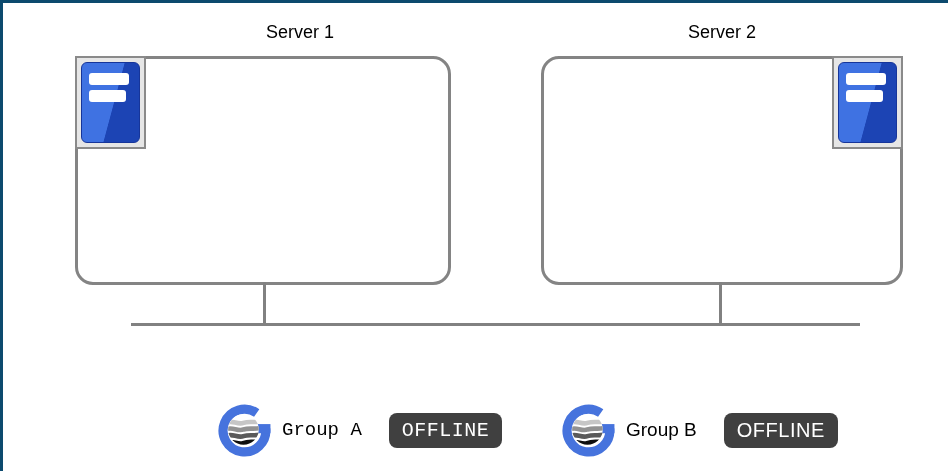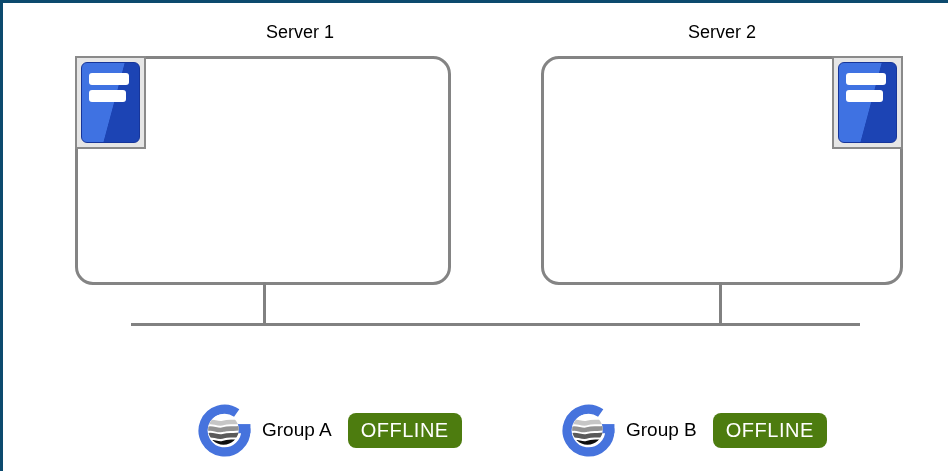--- a/index.html
+++ b/index.html
@@ -36,27 +36,27 @@
   .slot{background:#ffffff;border-radius:3px;height:12px;margin-left:7px;}
   .slot.a{margin-top:10px;width:40px;}
   .slot.b{margin-top:5px;width:37px;}
   
   .drop-line{position:absolute;top:279px;width:3px;height:44px;background:#818181;}
   .drop-line.s1{left:260px;}
   .drop-line.s2{left:716px;}
   .bus-line{position:absolute;left:128px;top:320px;width:729px;height:3px;background:#818181;}
   
   .group-row{position:absolute;top:398px;height:58px;display:flex;align-items:center;}
-  .group-row.ga{left:194px;}
+  .group-row.ga{left:214px;font-family:Liberation Mono, monospace;}
   .group-row.gb{left:558px;}
   .group-logo{width:57px;height:57px;flex:0 0 auto;}
   .group-name{margin-left:8px;font-size:19px;color:#000;white-space:nowrap;}
   .status-badge{
-    margin-left:16px;height:35px;display:flex;align-items:center;
-    padding:0 13px;background:#4d7c0f;color:#ffffff;border-radius:8px;
+    margin-left:27px;height:35px;display:flex;align-items:center;
+    padding:0 13px;background:#404040;color:#ffffff;border-radius:8px;
     font-size:20px;letter-spacing:0.5px;white-space:nowrap;
   }
 </style>
 </head>
 <body>
 
 <div class="canvas">
 
   <div class="server-label s1">Server 1</div>
   <div class="server-label s2">Server 2</div>

